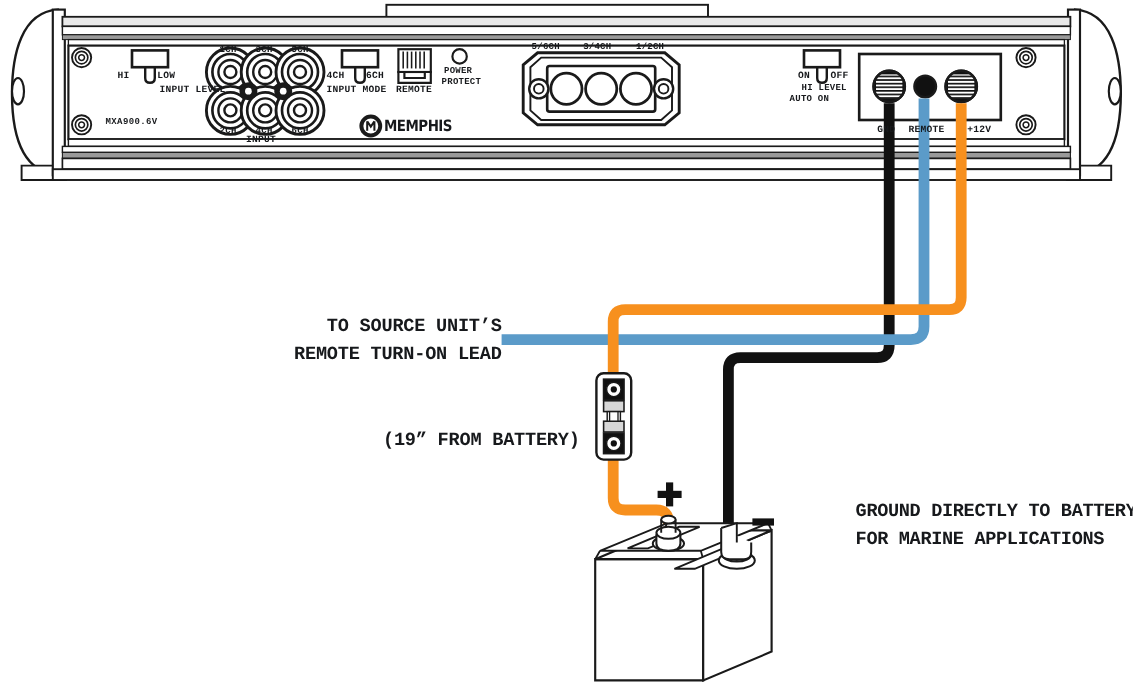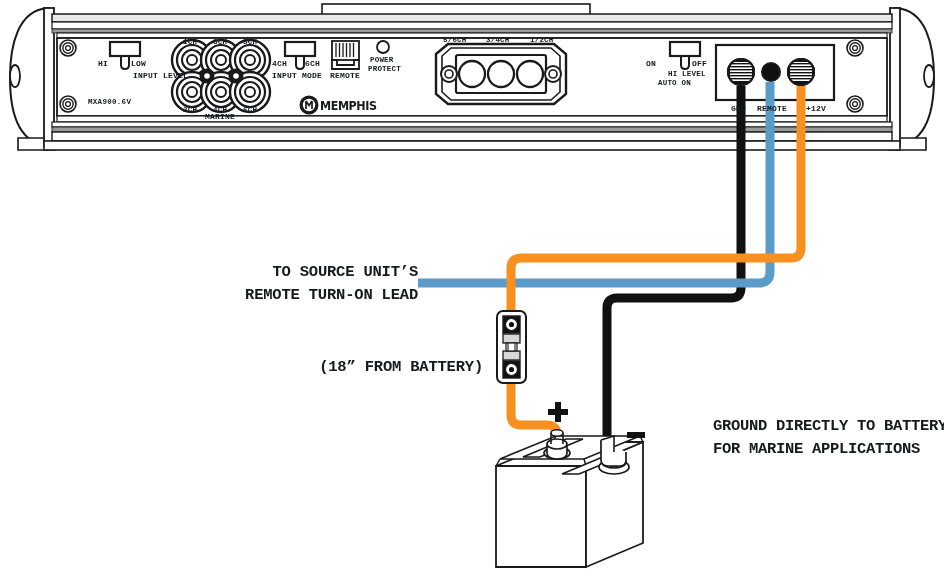--- a/index.html
+++ b/index.html
@@ -278,45 +278,45 @@
 
   <div class="lbl" style="left:272px;top:59px;font-size:8px;">4CH</div>
   <div class="lbl" style="left:305px;top:59px;font-size:8px;">6CH</div>
   <div class="lbl" style="left:272px;top:71px;font-size:8px;">INPUT MODE</div>
 
   <div class="lbl" style="left:330px;top:71px;font-size:8px;">REMOTE</div>
 
   <div class="lbl" style="left:370px;top:56px;font-size:7.5px;">POWER</div>
   <div class="lbl" style="left:368px;top:65px;font-size:7.5px;">PROTECT</div>
 
-  <div class="lbl" style="left:646px;top:59px;font-size:8px;">ON</div>
+  <div class="lbl" style="left:665px;top:59px;font-size:8px;">ON</div>
   <div class="lbl" style="left:692px;top:59px;font-size:8px;">OFF</div>
   <div class="lbl" style="left:668px;top:70px;font-size:7.5px;">HI LEVEL</div>
   <div class="lbl" style="left:658px;top:79px;font-size:7.5px;">AUTO ON</div>
 
   <div class="lbl" style="left:183px;top:38px;font-size:7.5px;">1CH</div>
   <div class="lbl" style="left:213px;top:38px;font-size:7.5px;">3CH</div>
   <div class="lbl" style="left:243px;top:38px;font-size:7.5px;">5CH</div>
   <div class="lbl" style="left:183px;top:106px;font-size:7.5px;">2CH</div>
   <div class="lbl" style="left:213px;top:106px;font-size:7.5px;">4CH</div>
   <div class="lbl" style="left:243px;top:106px;font-size:7.5px;">6CH</div>
-  <div class="lbl" style="left:205px;top:112px;font-size:8px;">MARINE</div>
+  <div class="lbl" style="left:205px;top:112px;font-size:8px;">INPUT</div>
 
   <div class="lbl" style="left:443px;top:36px;font-size:7.5px;">5/6CH</div>
   <div class="lbl" style="left:486px;top:36px;font-size:7.5px;">3/4CH</div>
   <div class="lbl" style="left:530px;top:36px;font-size:7.5px;">1/2CH</div>
 
   <div class="lbl" style="left:88px;top:98px;font-size:7.5px;letter-spacing:.3px;">MXA900.6V</div>
   <div class="lbl" style="left:320px;top:98px;font-size:13px;letter-spacing:-.5px;font-family:'DejaVu Sans',sans-serif;transform:scaleX(0.86);transform-origin:left center;">MEMPHIS</div>
 
   <div class="lbl" style="left:731px;top:104px;font-size:8px;">GND</div>
   <div class="lbl" style="left:757px;top:104px;font-size:8px;">REMOTE</div>
   <div class="lbl" style="left:794px;top:104px;font-size:8px;margin-left:12px;">+12V</div>
 
   <div class="lbl lbl-r" style="left:170px;top:263px;width:248px;font-size:15.5px;letter-spacing:-.2px;">TO SOURCE UNIT’S</div>
   <div class="lbl lbl-r" style="left:170px;top:286px;width:248px;font-size:15.5px;letter-spacing:-.2px;">REMOTE TURN-ON LEAD</div>
 
-  <div class="lbl lbl-r" style="left:240px;top:358px;width:243px;font-size:15.5px;letter-spacing:-.2px;">(18” FROM BATTERY)</div>
+  <div class="lbl lbl-r" style="left:240px;top:358px;width:243px;font-size:15.5px;letter-spacing:-.2px;">(19” FROM BATTERY)</div>
 
   <div class="lbl lbl-l" style="left:665px;top:417px;width:278px;font-size:15.5px;letter-spacing:-.3px;">GROUND DIRECTLY TO BATTERY</div>
   <div class="lbl lbl-l" style="left:665px;top:440px;width:278px;font-size:15.5px;letter-spacing:-.3px;">FOR MARINE APPLICATIONS</div>
 
 </div>
 
 </body></html>

